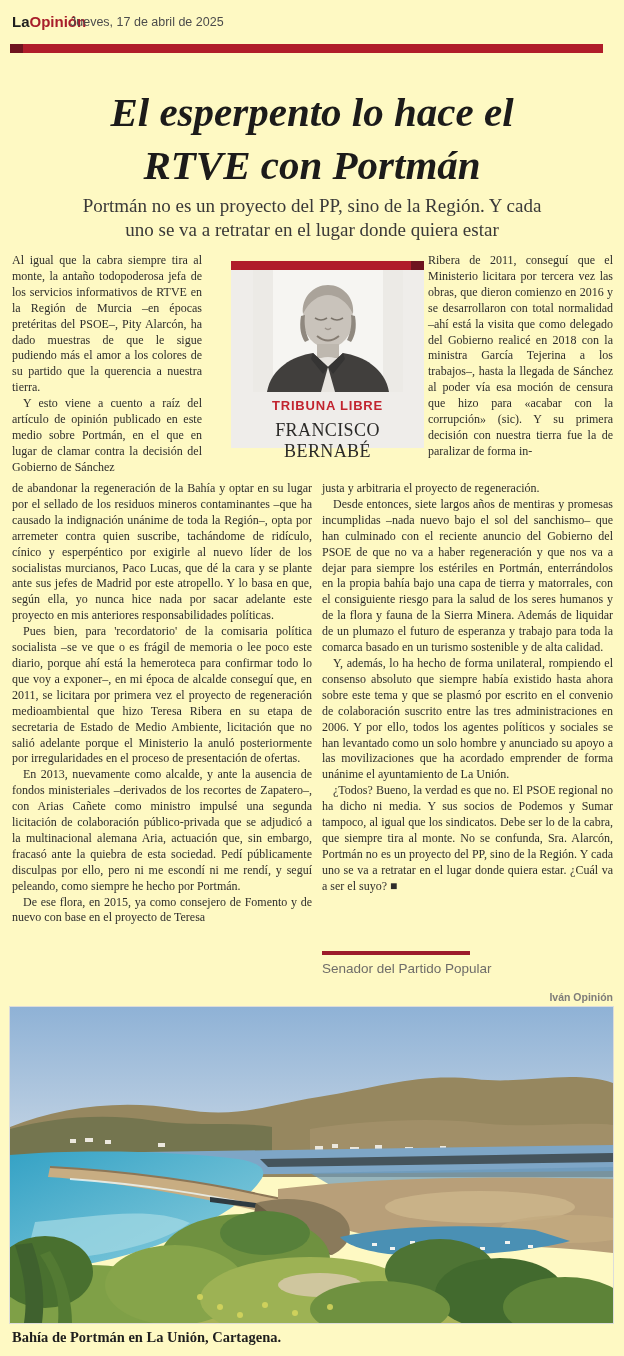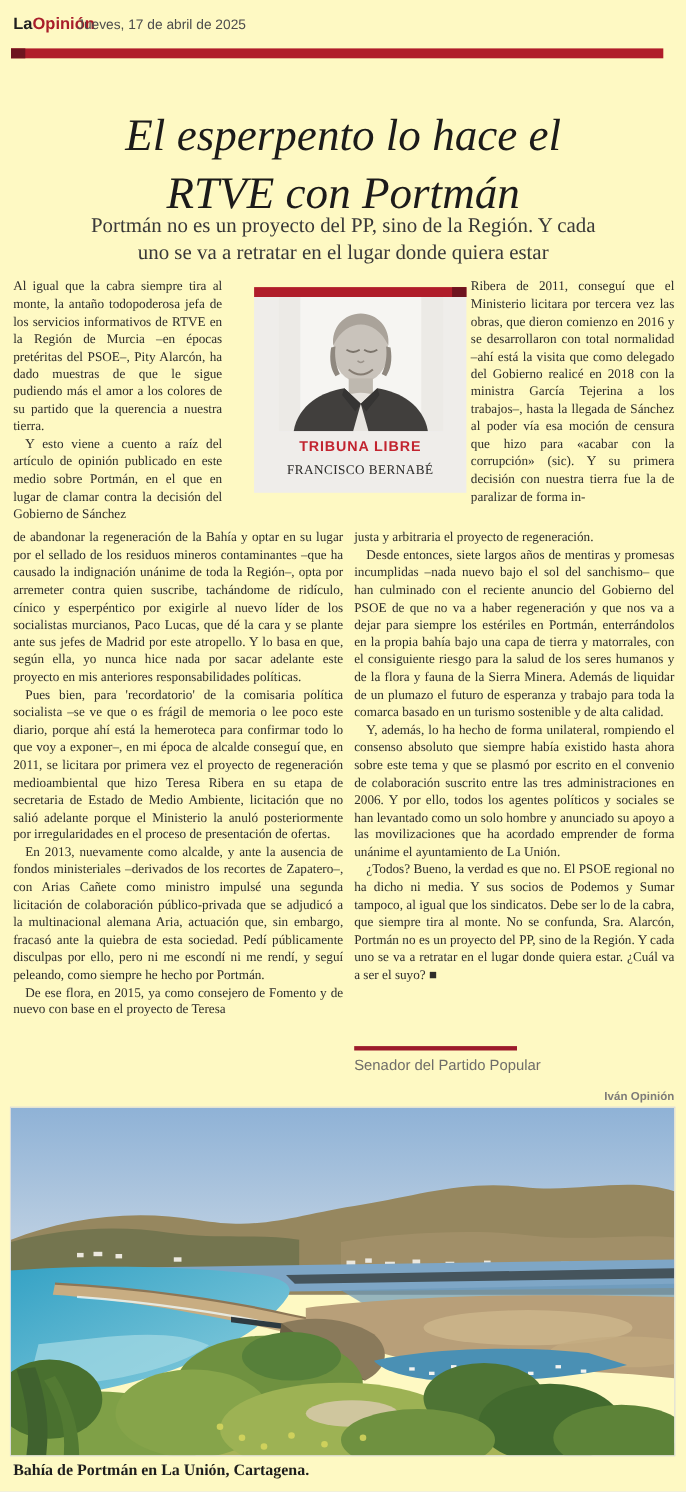--- a/index.html
+++ b/index.html
@@ -11,33 +11,33 @@
   
   .masthead-logo{position:absolute;left:12px;top:13px;font-family:"Liberation Sans",sans-serif;
     font-weight:bold;font-size:15px;letter-spacing:0;}
   .brand-black{color:#1f1f1f;}
   .brand-red{color:#a81e2b;}
   .masthead-date{position:absolute;left:70px;top:15px;font-family:"Liberation Sans",sans-serif;
     font-size:12.5px;color:#4c4c4c;}
   .top-rule{position:absolute;left:10px;top:44px;width:593px;height:9px;background:#b01d2a;}
   .top-rule .cap{position:absolute;left:0;top:0;width:13px;height:9px;background:#6f141f;}
   
-  .headline{position:absolute;left:0;top:96px;width:624px;text-align:center;
-    font-style:italic;font-weight:400;font-size:41px;line-height:53px;color:#1c1b1a;}
+  .headline{position:absolute;left:0;top:86px;width:624px;text-align:center;
+    font-style:italic;font-weight:700;font-size:41px;line-height:53px;color:#1c1b1a;}
   .subhead{position:absolute;left:52px;top:194px;width:520px;text-align:center;
     font-size:19px;line-height:24px;color:#3a3938;}
   
   .author-box{position:absolute;left:215px;top:261px;width:193px;padding-left:16px;}
   .author-bar{position:relative;height:9px;background:#b01d2a;}
   .author-bar .cap{position:absolute;right:0;top:0;width:13px;height:9px;background:#6f141f;}
   .author-panel{background:#efedea;height:178px;text-align:center;}
   .portrait{display:block;margin:0 auto;}
   .kicker{margin-top:6px;font-family:"Liberation Sans",sans-serif;font-weight:bold;
     font-size:13px;letter-spacing:0.8px;color:#c2242f;}
-  .author-name{margin-top:7px;font-size:12px;letter-spacing:0.4px;color:#2b2a28;}
+  .author-name{margin-top:7px;font-size:18px;letter-spacing:0.4px;color:#2b2a28;}
   
   .colblock{position:absolute;font-size:12px;line-height:15.9px;text-align:justify;
     color:#2e2d2b;hyphens:auto;}
   .col-left-narrow{left:12px;top:253px;width:190px;}
   .col-right-narrow{left:428px;top:253px;width:185px;}
   .col-left-wide{left:12px;top:481px;width:300px;}
   .col-right-wide{left:322px;top:481px;width:291px;}
   .colblock p{margin:0;}
   .colblock p.ind{text-indent:11px;}
   

